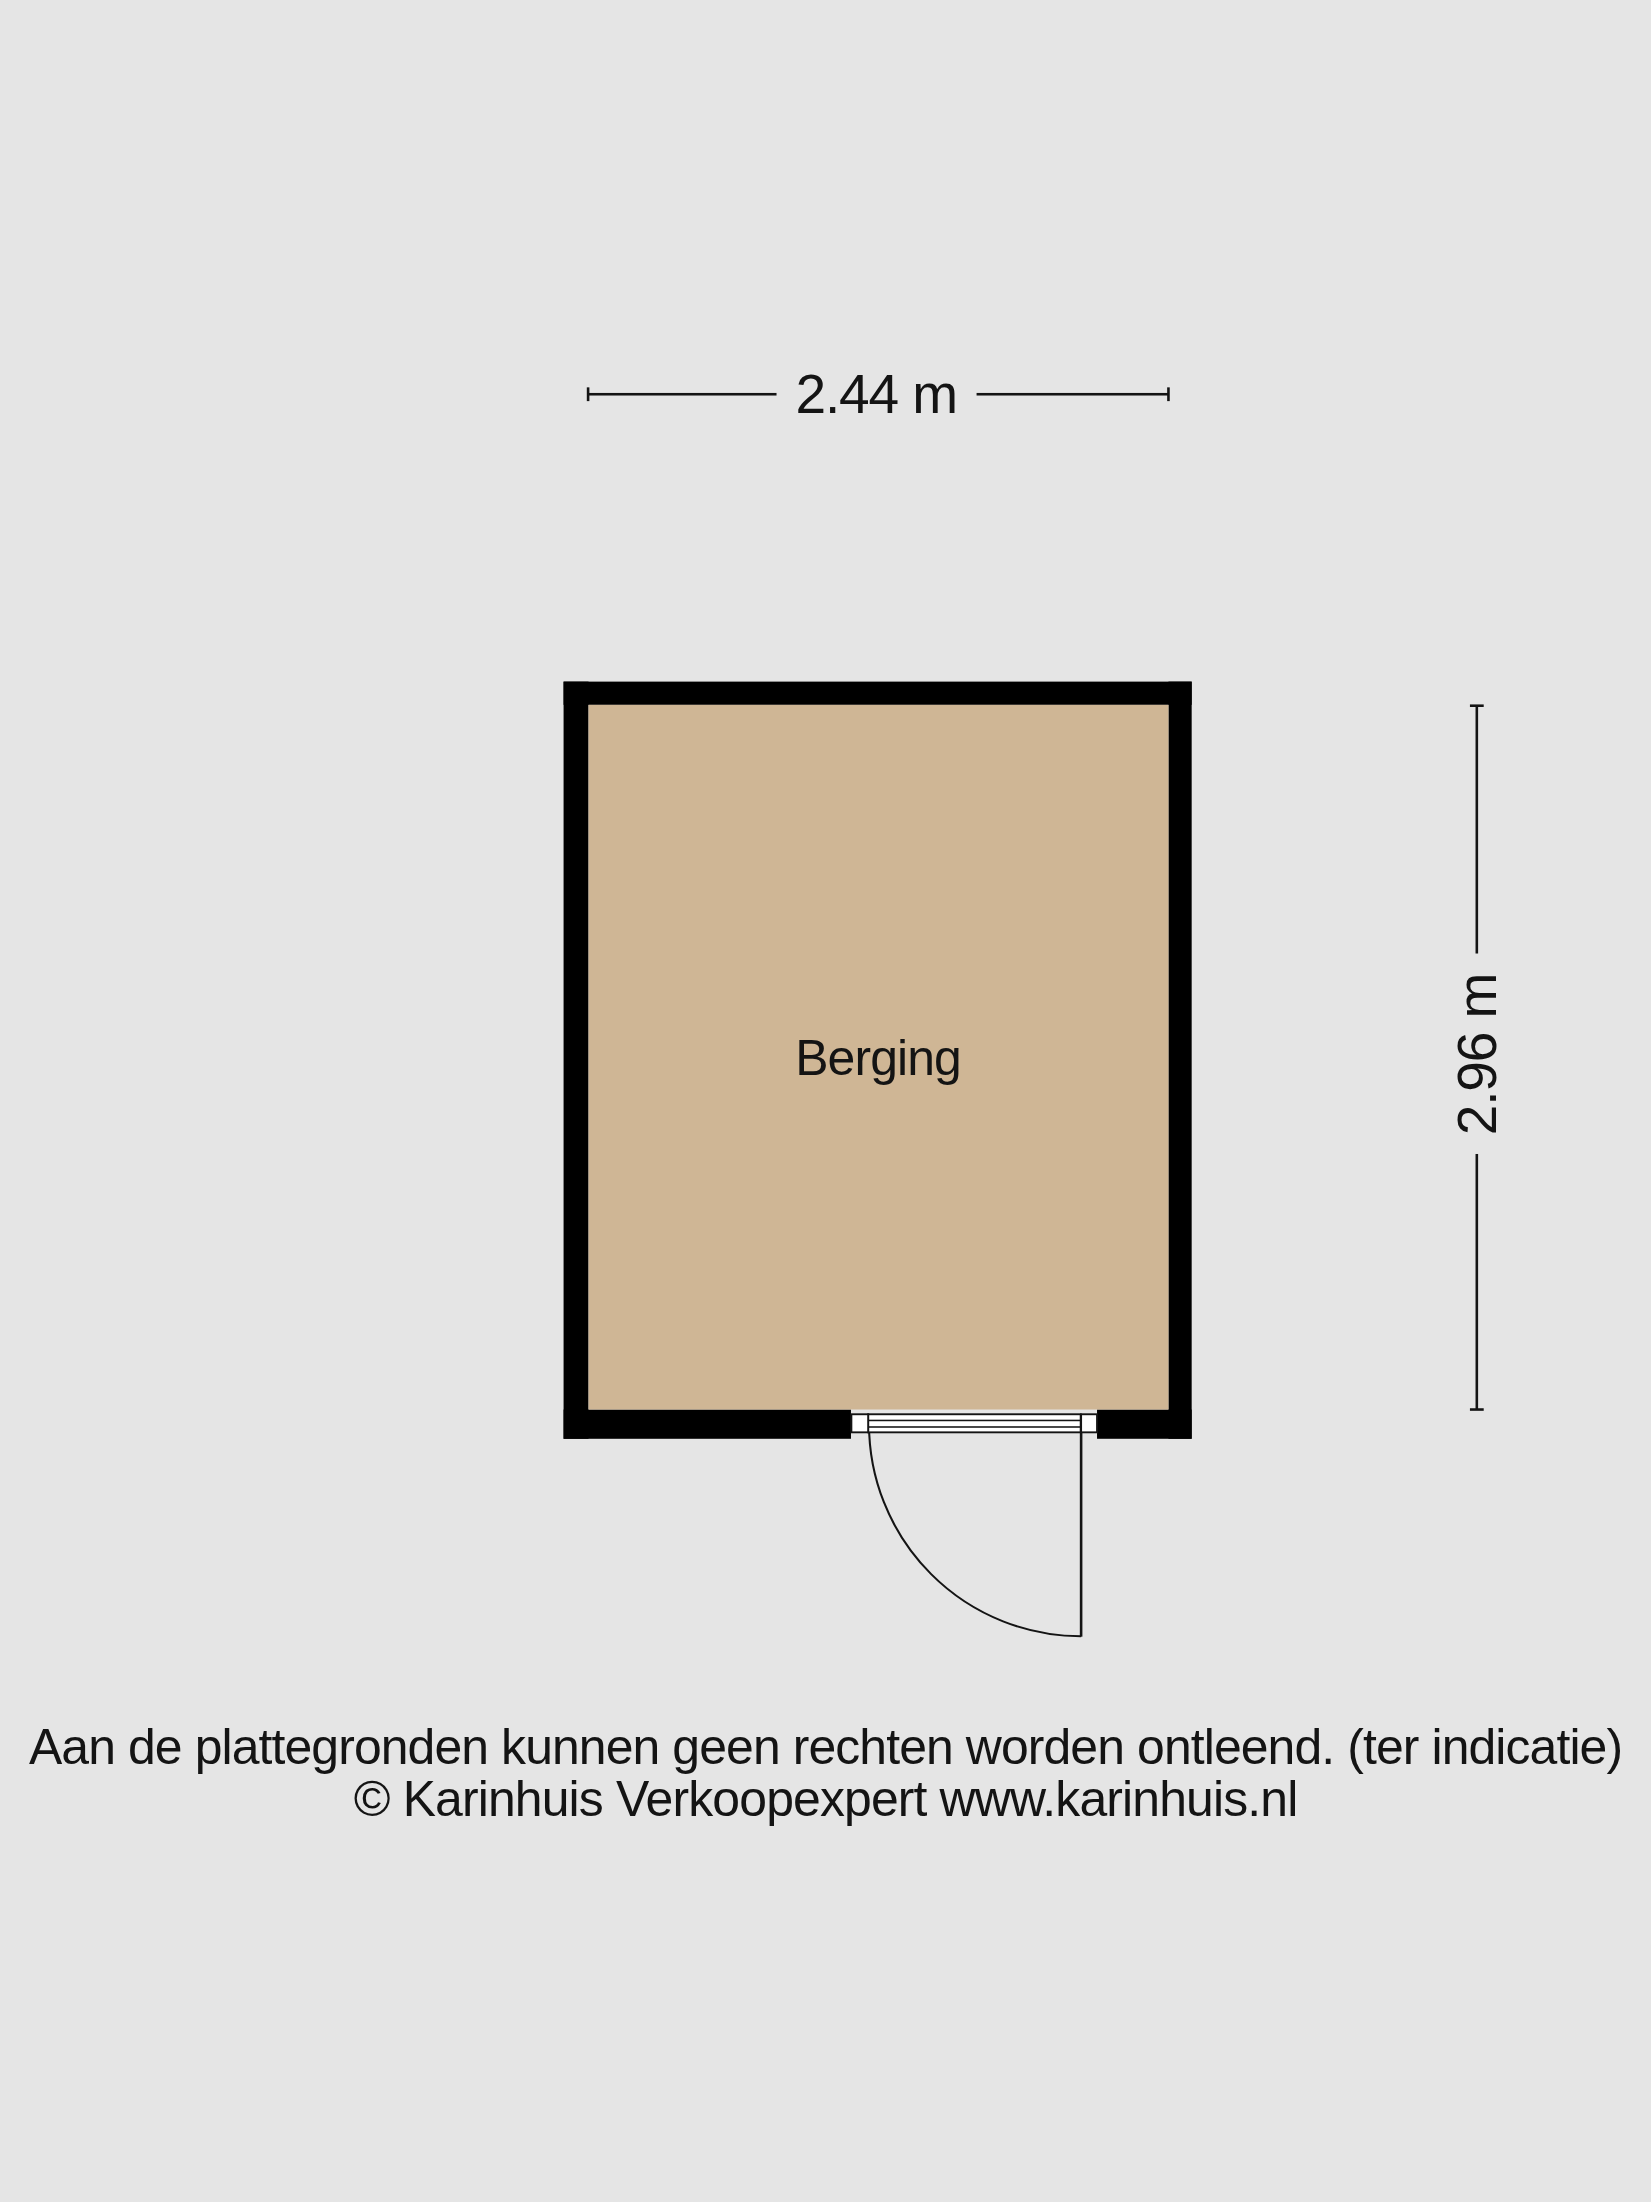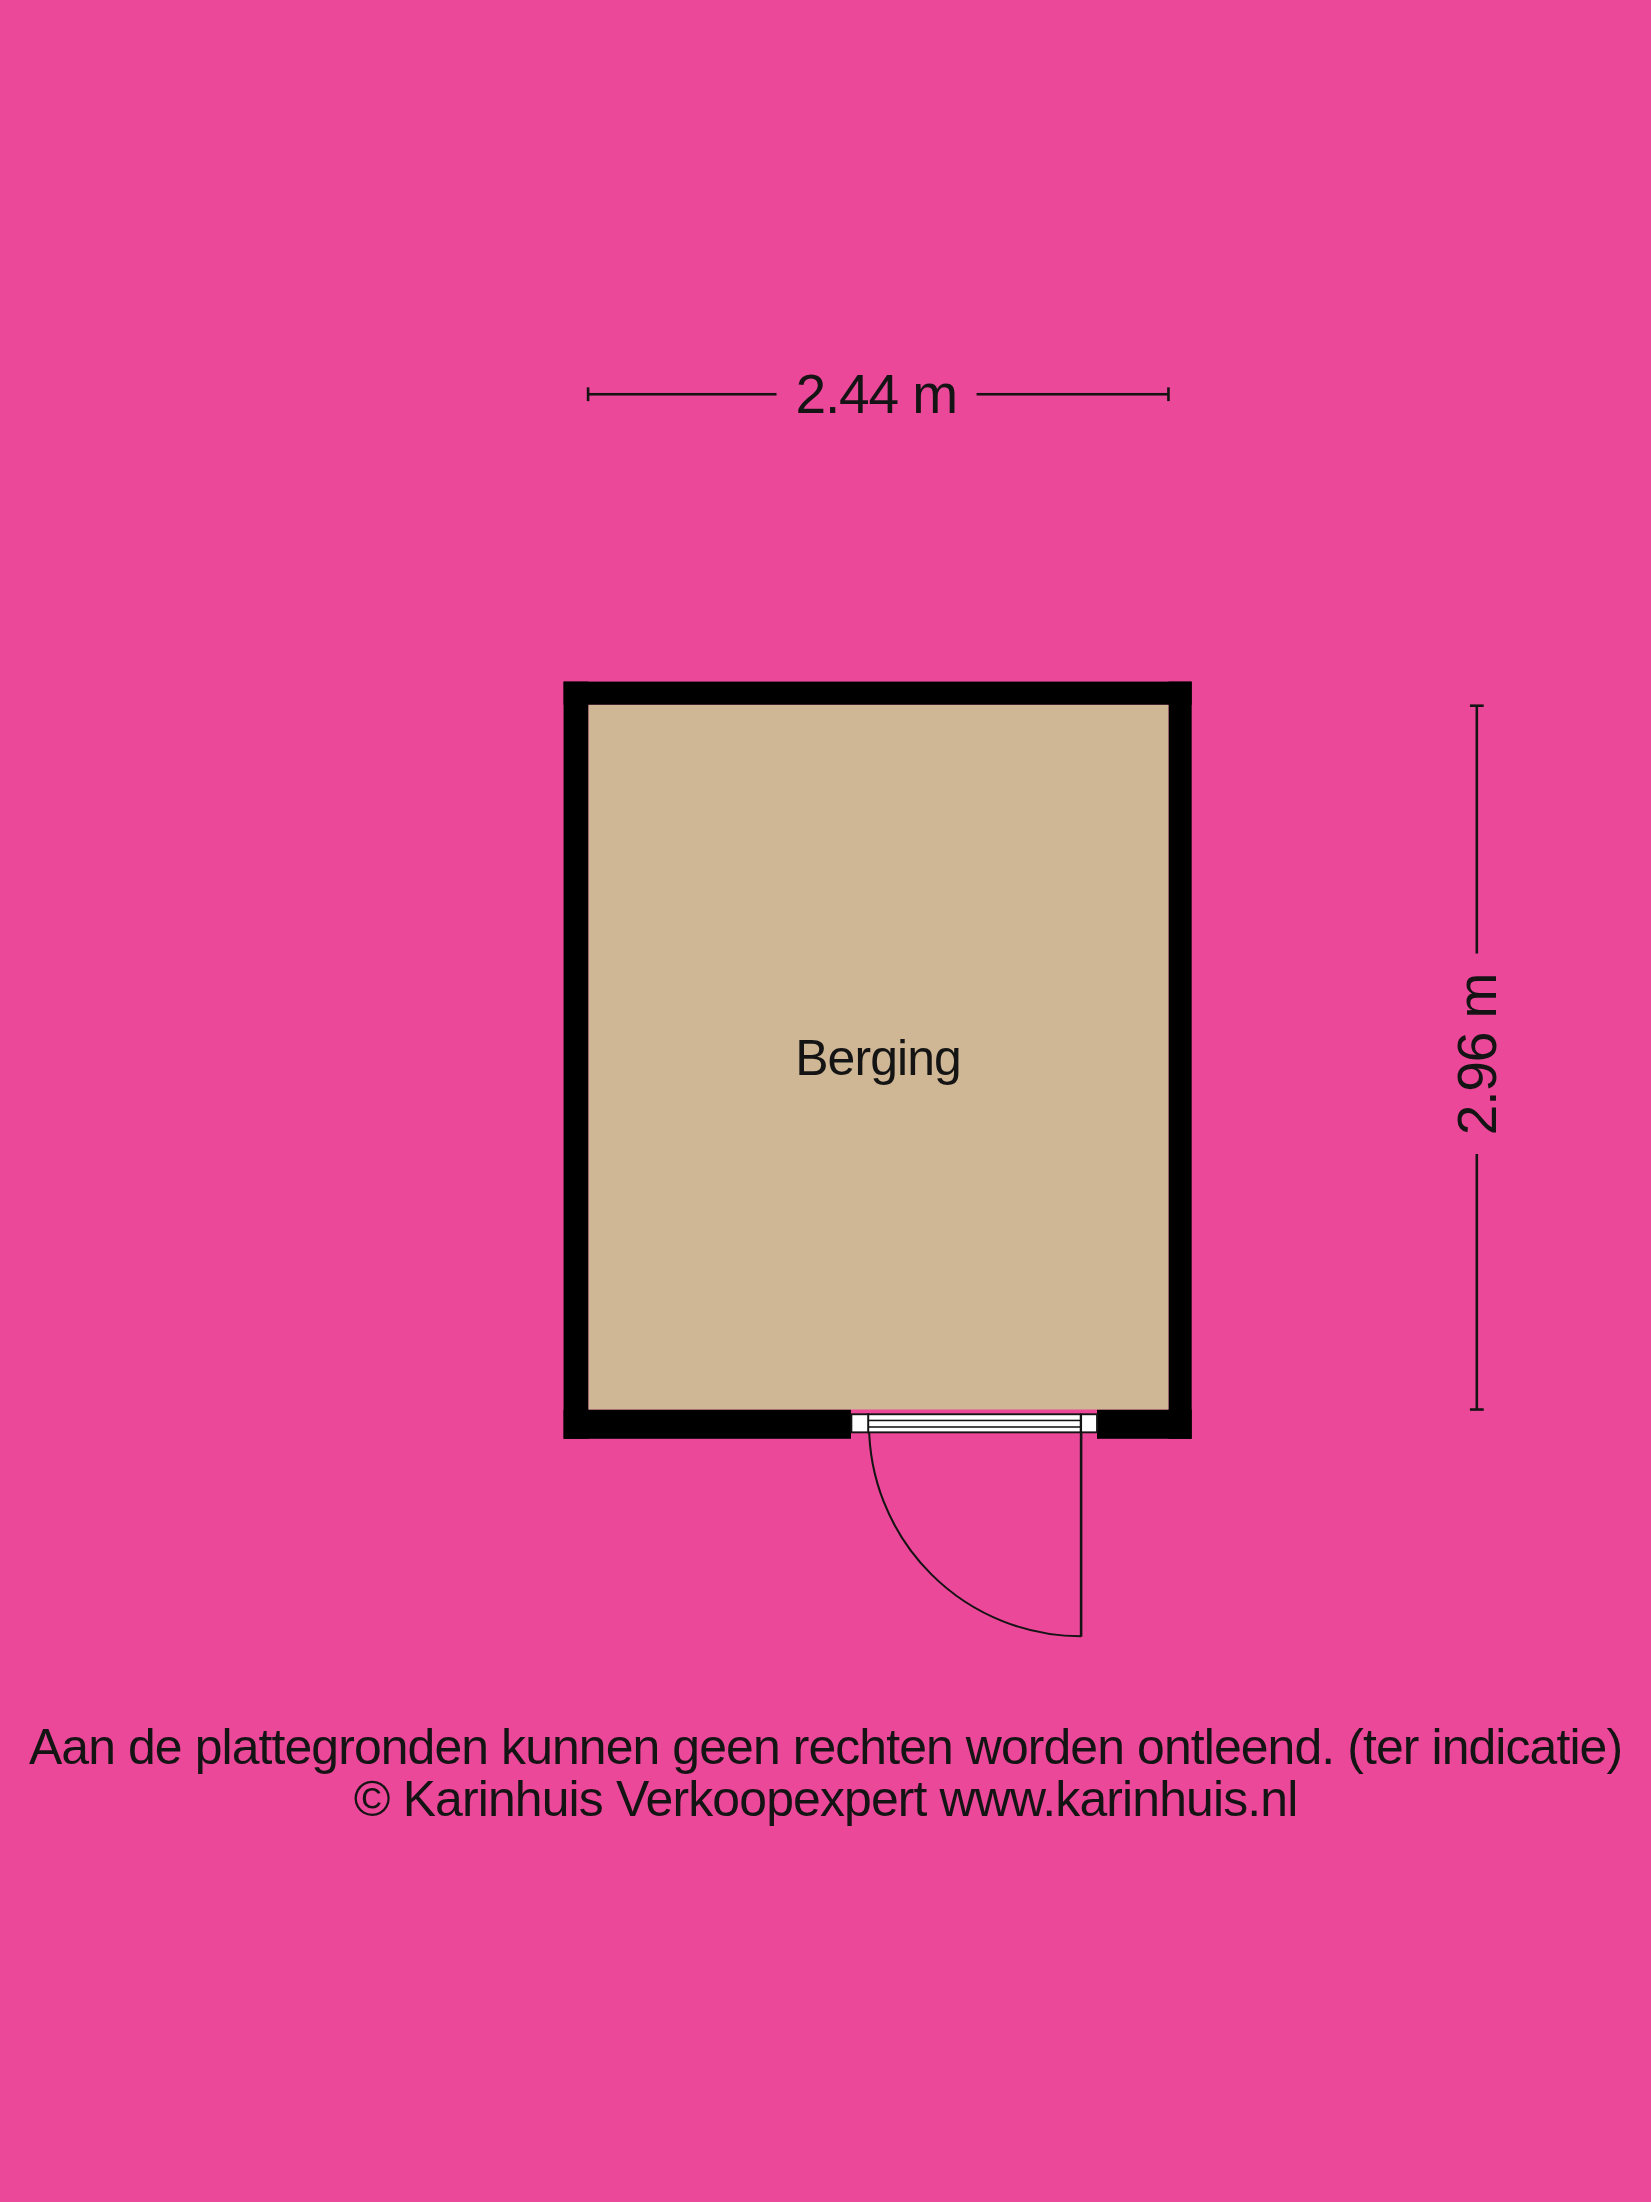--- a/index.html
+++ b/index.html
@@ -1,16 +1,16 @@
 <!DOCTYPE html>
 <html style="font-size:13.8px"><head>
 <meta charset="utf-8">
 <style>
   html,body{margin:0;padding:0;background:#ffffff;}
-  .page{position:relative;width:1652px;height:2203px;background:#ec4899;overflow:hidden;}
+  .page{position:relative;width:1652px;height:2203px;background:#e5e5e5;overflow:hidden;}
   text{font-family:"Liberation Sans",sans-serif;fill:#141414;}
 </style>
 </head>
 <body>
 <div class="page">
 <svg width="1652" height="2203" viewBox="0 0 1920 2560">
 
   <rect x="683.5" y="456.5" width="219" height="3" fill="#141414"></rect>
 
   <rect x="1135" y="456.5" width="223" height="3" fill="#141414"></rect>

